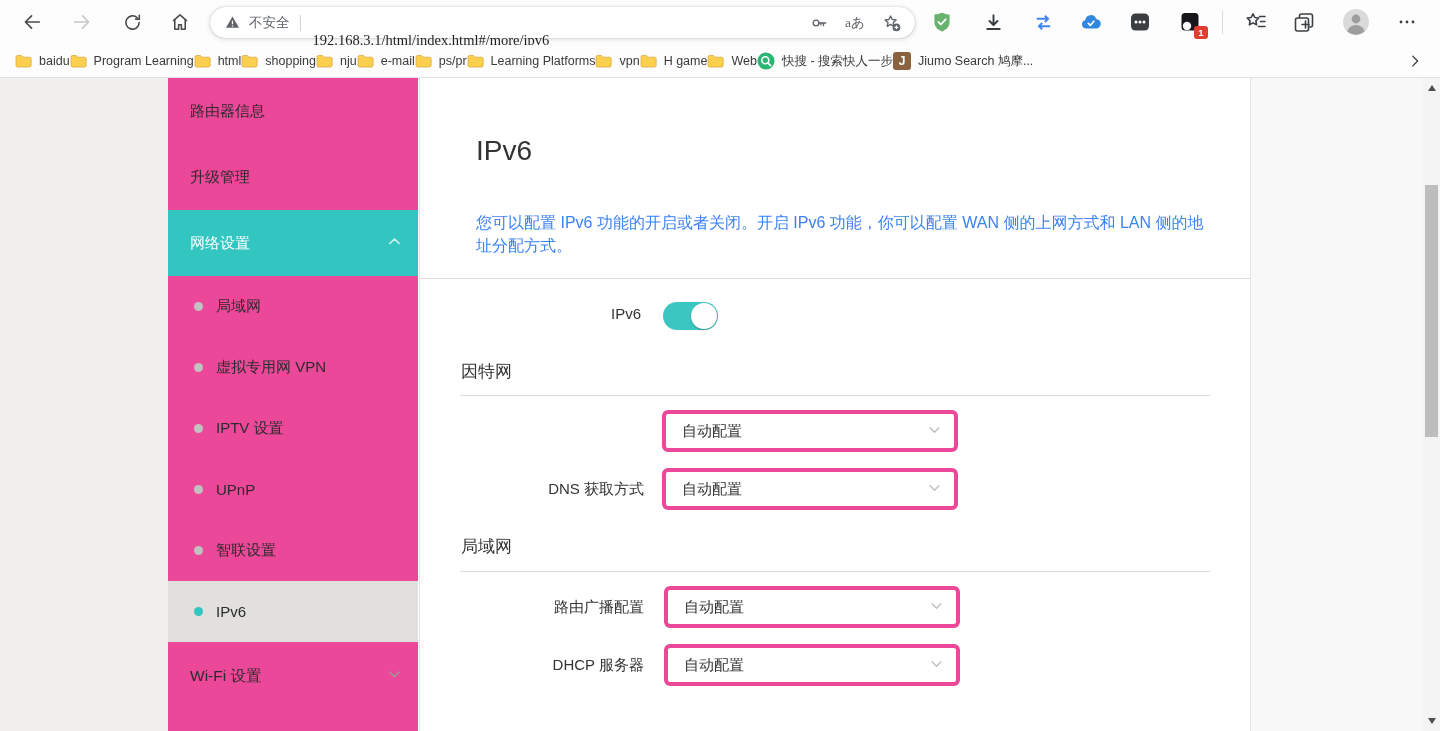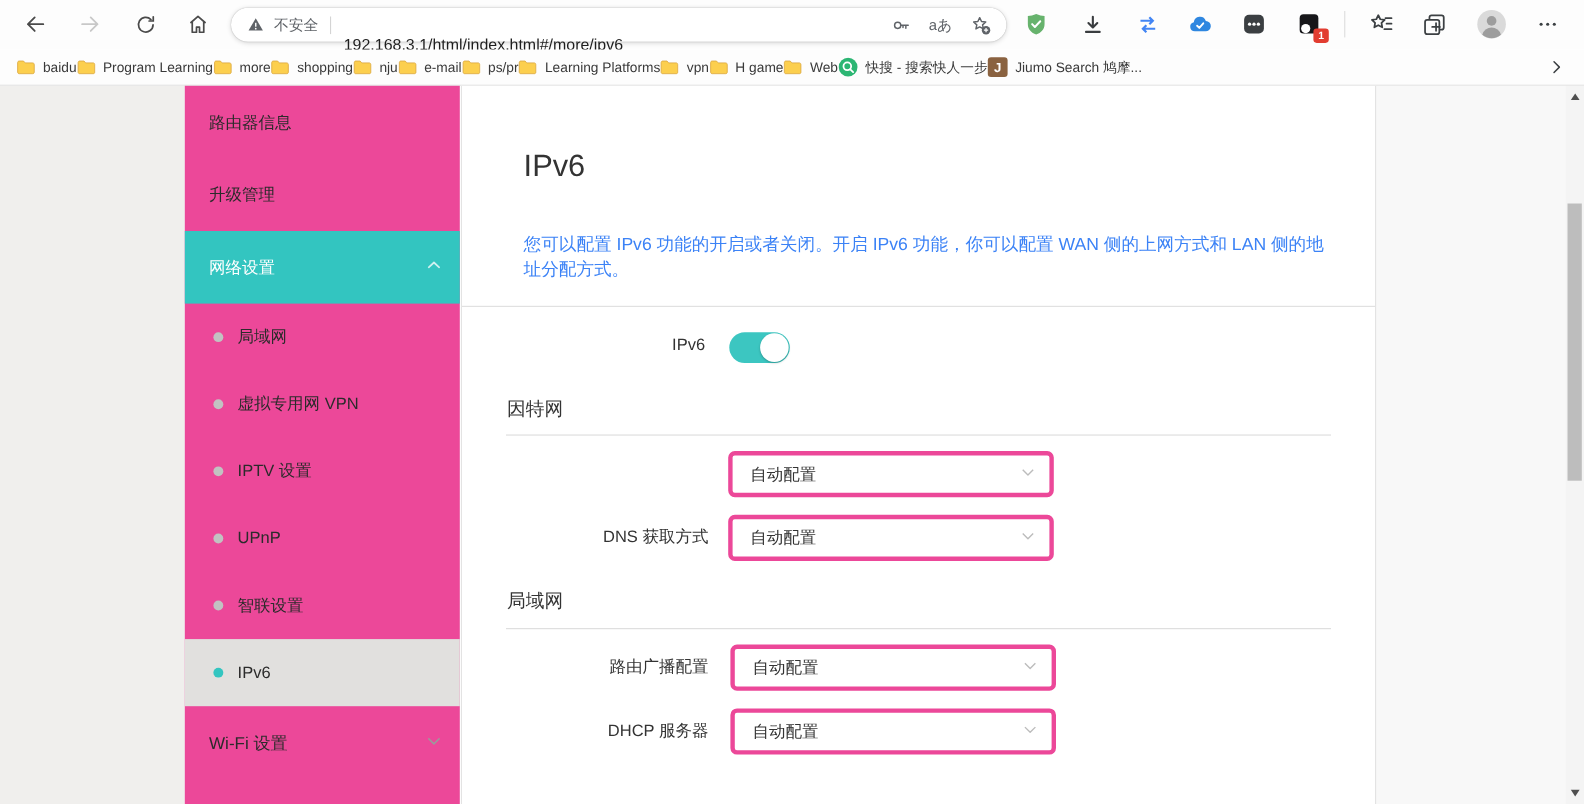--- a/index.html
+++ b/index.html
@@ -5,21 +5,21 @@
   * { margin:0; padding:0; box-sizing:border-box; }
   html,body { width:1440px; height:731px; overflow:hidden; background:#fff;
     font-family:"Liberation Sans","DejaVu Sans",sans-serif; }
   .stage { position:relative; width:1440px; height:731px; background:#fff; }
 
   
   .toolbar { position:absolute; left:0; top:0; width:1440px; height:45px; background:#fdfdfd; }
   .nav-btn { position:absolute; top:10px; width:24px; height:24px; display:flex; align-items:center; justify-content:center; cursor:pointer; }
   .url-bar { position:absolute; left:210px; top:7px; width:705px; height:31px; background:#fff; border-radius:16px;
     box-shadow:0 0 1px rgba(0,0,0,.32), 0 1px 5px rgba(0,0,0,.16);
-    display:flex; align-items:center; padding:0 12px 0 14px; }
+    display:flex; align-items:center; padding:0 12px 0 14px;font-family:Liberation Serif, serif; }
   .sec-label { color:#5f6368; font-size:13.5px; margin:0 10px 0 8px; white-space:nowrap; }
   .v-div { width:1px; height:16px; background:#d4d4d4; margin-right:12px; }
   .url-text { font-size:14.5px; color:#1e1e1e; flex:1; white-space:nowrap; overflow:hidden;margin-top:36px; }
   .bar-ic { width:24px; height:24px; margin-left:12px; display:flex; align-items:center; justify-content:center; cursor:pointer; flex:none; }
   .translate { font-size:13.5px; color:#5f6368; }
   .ext-ic { position:absolute; top:9px; width:26px; height:26px; display:flex; align-items:center; justify-content:center; cursor:pointer; }
   .ext-sep { position:absolute; left:1222px; top:10px; width:1px; height:24px; background:#dcdcdc; }
   .badge { position:absolute; right:-5px; bottom:-4px; min-width:14px; height:13px; background:#e23d31; color:#fff;
     font-size:9.5px; line-height:13px; text-align:center; border-radius:3px; padding:0 2px; font-weight:bold; }
 
@@ -204,21 +204,21 @@
     <div class="bm">
       <svg width="17" height="14" viewBox="0 0 20 16">
           <path d="M1.2 3.2c0-1 .8-1.7 1.7-1.7h4.6l1.8 2h8c.9 0 1.7.8 1.7 1.7v8.2c0 1-.8 1.7-1.7 1.7H2.9c-1 0-1.7-.8-1.7-1.7z" fill="#fccf4e" stroke="#dba842" stroke-width=".9"></path>
         </svg>
       <span class="bm-label">Program Learning</span>
     </div>
     <div class="bm">
       <svg width="17" height="14" viewBox="0 0 20 16">
           <path d="M1.2 3.2c0-1 .8-1.7 1.7-1.7h4.6l1.8 2h8c.9 0 1.7.8 1.7 1.7v8.2c0 1-.8 1.7-1.7 1.7H2.9c-1 0-1.7-.8-1.7-1.7z" fill="#fccf4e" stroke="#dba842" stroke-width=".9"></path>
         </svg>
-      <span class="bm-label">more</span>
+      <span class="bm-label">html</span>
     </div>
     <div class="bm">
       <svg width="17" height="14" viewBox="0 0 20 16">
           <path d="M1.2 3.2c0-1 .8-1.7 1.7-1.7h4.6l1.8 2h8c.9 0 1.7.8 1.7 1.7v8.2c0 1-.8 1.7-1.7 1.7H2.9c-1 0-1.7-.8-1.7-1.7z" fill="#fccf4e" stroke="#dba842" stroke-width=".9"></path>
         </svg>
       <span class="bm-label">shopping</span>
     </div>
     <div class="bm">
       <svg width="17" height="14" viewBox="0 0 20 16">
           <path d="M1.2 3.2c0-1 .8-1.7 1.7-1.7h4.6l1.8 2h8c.9 0 1.7.8 1.7 1.7v8.2c0 1-.8 1.7-1.7 1.7H2.9c-1 0-1.7-.8-1.7-1.7z" fill="#fccf4e" stroke="#dba842" stroke-width=".9"></path>

